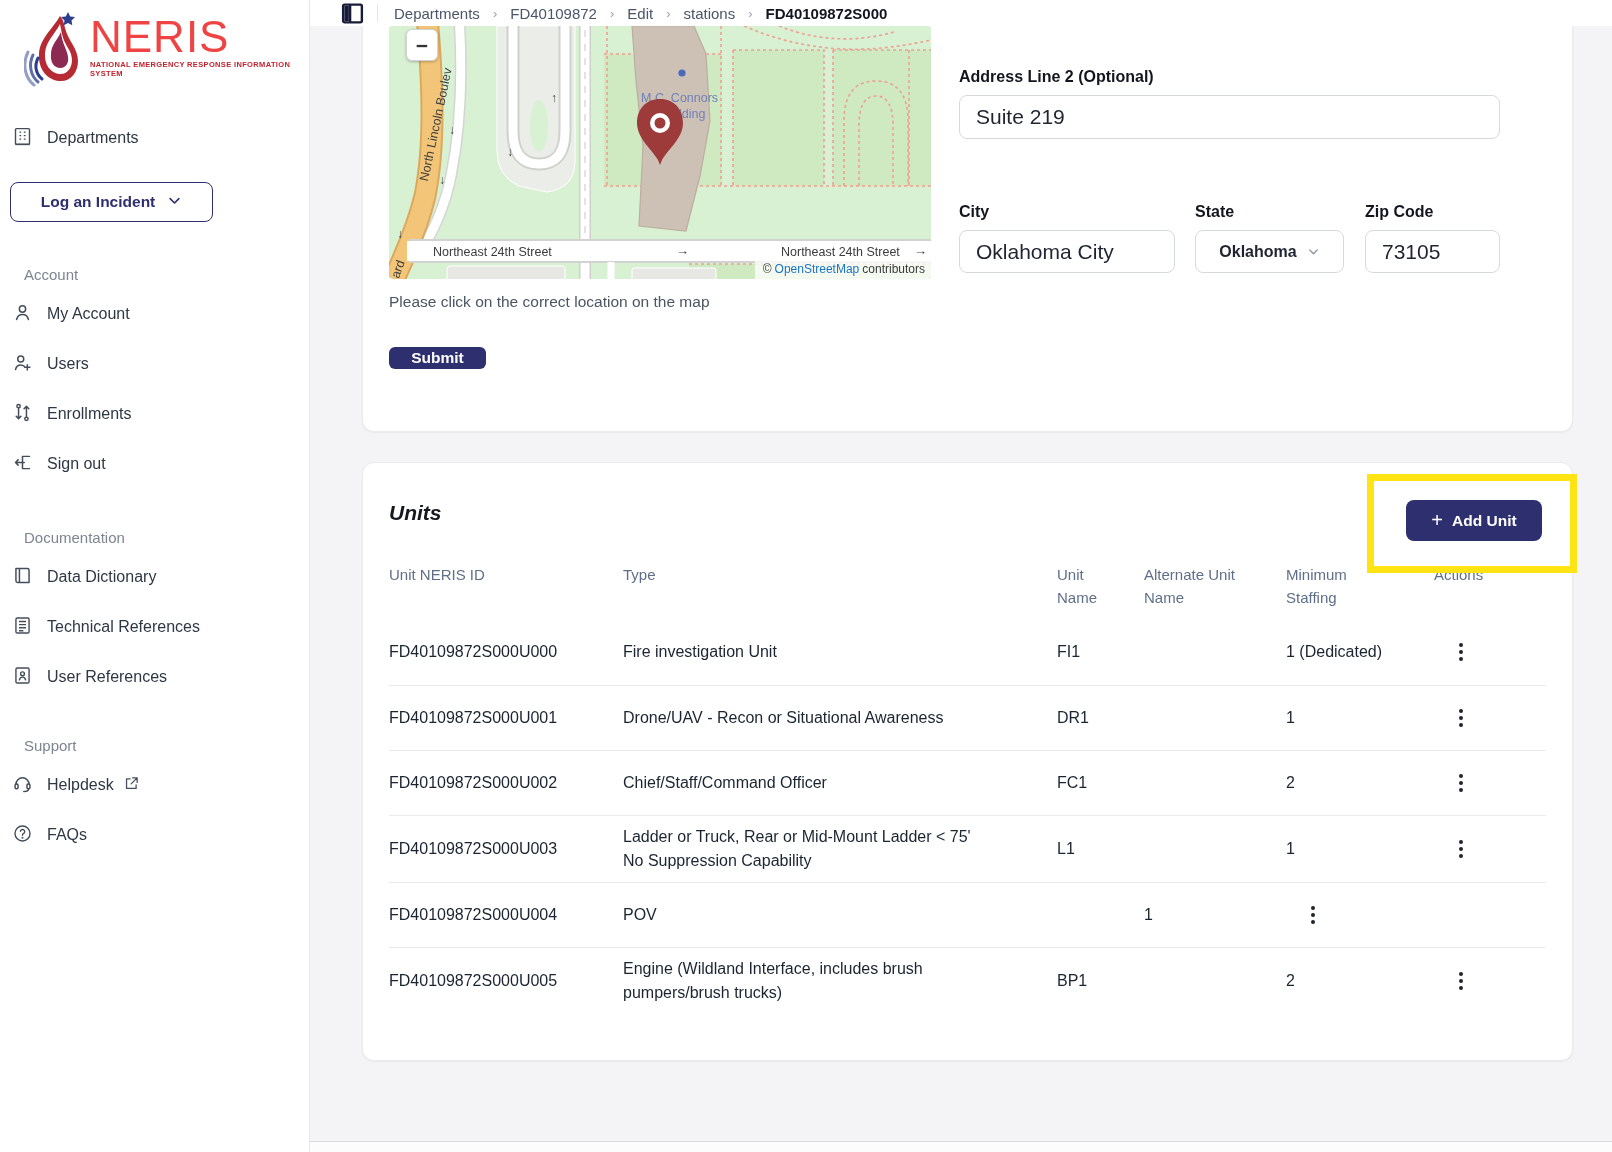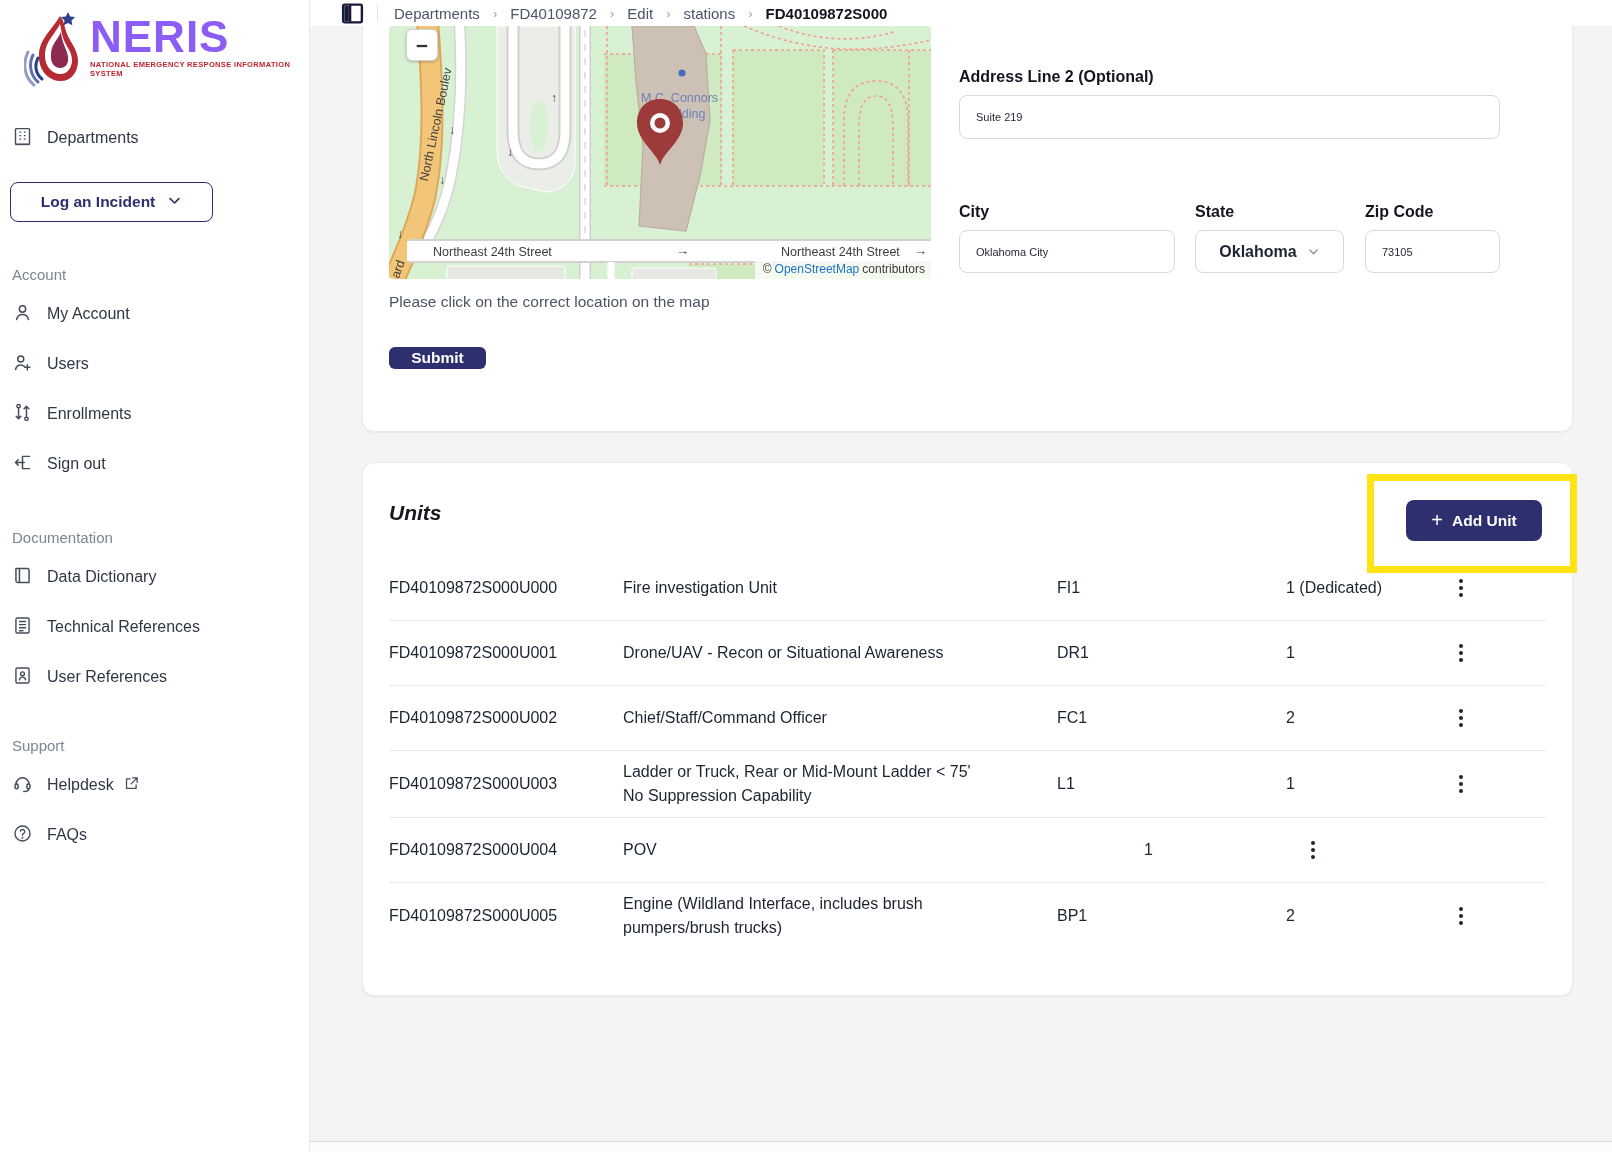--- a/index.html
+++ b/index.html
@@ -9,27 +9,27 @@
   
   .app { display:flex; width:1612px; height:1152px; }
   .sidebar { width:310px; height:1152px; background:#fff; border-right:1px solid #e6e7eb; flex:0 0 310px; }
   .main { flex:1; display:flex; flex-direction:column; min-width:0; }
   .topbar { height:26px; background:#fff; display:flex; align-items:center; padding-left:30px; flex:0 0 26px; }
   .content { flex:1; background:#f4f4f6; padding:0 39px 0 52px; position:relative; }
 
   
   .logo-block { margin:10px 0 0 24px; display:flex; align-items:flex-start; cursor:pointer; }
   .logo-text { margin-left:4px; margin-top:6px; }
-  .logo-name { font-size:44px; font-weight:700; letter-spacing:1px; color:#8b5cf6; line-height:0.95; }
+  .logo-name { font-size:44px; font-weight:400; letter-spacing:1px; color:#ef4444; line-height:0.95; }
   .logo-tag { font-size:7.5px; font-weight:700; color:#c32430; letter-spacing:.35px; margin-top:2px; }
   .side-item { display:flex; align-items:center; height:50px; padding-left:12px; cursor:pointer; }
   .side-item .lbl { margin-left:14px; font-size:16px; color:#2f3744; }
   .side-item svg { flex:0 0 auto; }
   .dept-item { margin-top:28px; height:32px; }
-  .section-lbl { padding-left:12px; margin-top:44px; font-size:15px; color:#7d8492; }
+  .section-lbl { padding-left:24px; margin-top:44px; font-size:15px; color:#7d8492; }
   .section-lbl.doc { margin-top:40px; }
   .section-lbl.sup { margin-top:35px; }
   .section-items { margin-top:6px; }
   .log-btn { margin:28px 0 0 10px; width:203px; height:40px; border:1.5px solid #2e2f6e; border-radius:8px;
     background:#fff; display:flex; align-items:center; justify-content:center; gap:12px; cursor:pointer; }
   .log-btn span { font-size:15.5px; font-weight:700; color:#2e2f6e; }
   .ext-icn { margin-left:9px; }
 
   
   .tb-divider { width:1px; height:18px; background:#e3e5e9; margin:0 16px 0 12px; }
@@ -53,21 +53,21 @@
   .map-attr { position:absolute; right:0; bottom:0; height:20px; background:rgba(255,255,255,.78);
     font-size:12px; color:#3a3a3a; display:flex; align-items:center; padding:0 6px 0 8px; }
   .map-attr a { color:#1a73c7; text-decoration:none; cursor:pointer; margin:0 3px; }
   .map-hint { margin-top:14px; font-size:15.5px; color:#4b5563; }
   .submit-btn { margin-top:36px; width:97px; height:22px; background:#2e2f6e; color:#fff; border:none; border-radius:6px;
     font-size:15.5px; font-weight:700; cursor:pointer; font-family:"Liberation Sans", sans-serif; }
 
   .form-right { margin-left:28px; padding-top:42px; width:541px; }
   .f-label { font-size:16px; font-weight:700; color:#13161f; }
   .f-input { margin-top:9px; width:100%; height:44px; border:1px solid #d6dade; border-radius:8px; padding:0 16px;
-    font-size:11px; color:#1f2430; font-family:"Liberation Sans", sans-serif; background:#fff; }
+    font-size:21px; color:#1f2430; font-family:"Liberation Sans", sans-serif; background:#fff; }
   .addr-row2 { display:flex; margin-top:64px; }
   .fg-city { width:216px; } .fg-state { width:149px; margin-left:20px; } .fg-zip { width:135px; margin-left:21px; }
   .fg-city .f-input { height:43px; }
   .select-box { margin-top:9px; height:43px; border:1px solid #d6dade; border-radius:8px; background:#fff;
     display:flex; align-items:center; justify-content:center; gap:10px; cursor:pointer; }
   .select-box span { font-size:16px; font-weight:700; color:#1f2430; }
   .zip-input { height:43px; }
 
   
   .units-title { padding-top:38px; font-size:21px; font-weight:700; color:#16181f;font-style:italic; }
@@ -391,20 +391,28 @@
       <section class="card card-units">
         <div class="hl-box"></div>
         <button class="add-unit-btn">
           <span class="plus-glyph">+</span>
           <span>Add Unit</span>
         </button>
 
         <h2 class="units-title">Units</h2>
 
         <div class="tbl">
+          <div class="thead">
+            <div class="th"><span>Unit NERIS ID</span></div>
+            <div class="th"><span>Type</span></div>
+            <div class="th th-unitname"><span>Unit Name</span></div>
+            <div class="th th-alt"><span>Alternate Unit Name</span></div>
+            <div class="th th-staff"><span>Minimum Staffing</span></div>
+            <div class="th th-actions"><span>Actions</span></div>
+          </div>
 
           <div class="trow">
             <span class="c-id">FD40109872S000U000</span>
             <span class="c-type"><span>Fire investigation Unit</span></span>
             <span class="c-unit">FI1</span>
             <span class="c-alt"></span>
             <span class="c-staff">1 (Dedicated)</span>
             <span class="c-actions">
                 <span class="kebab">
                   <i></i>

